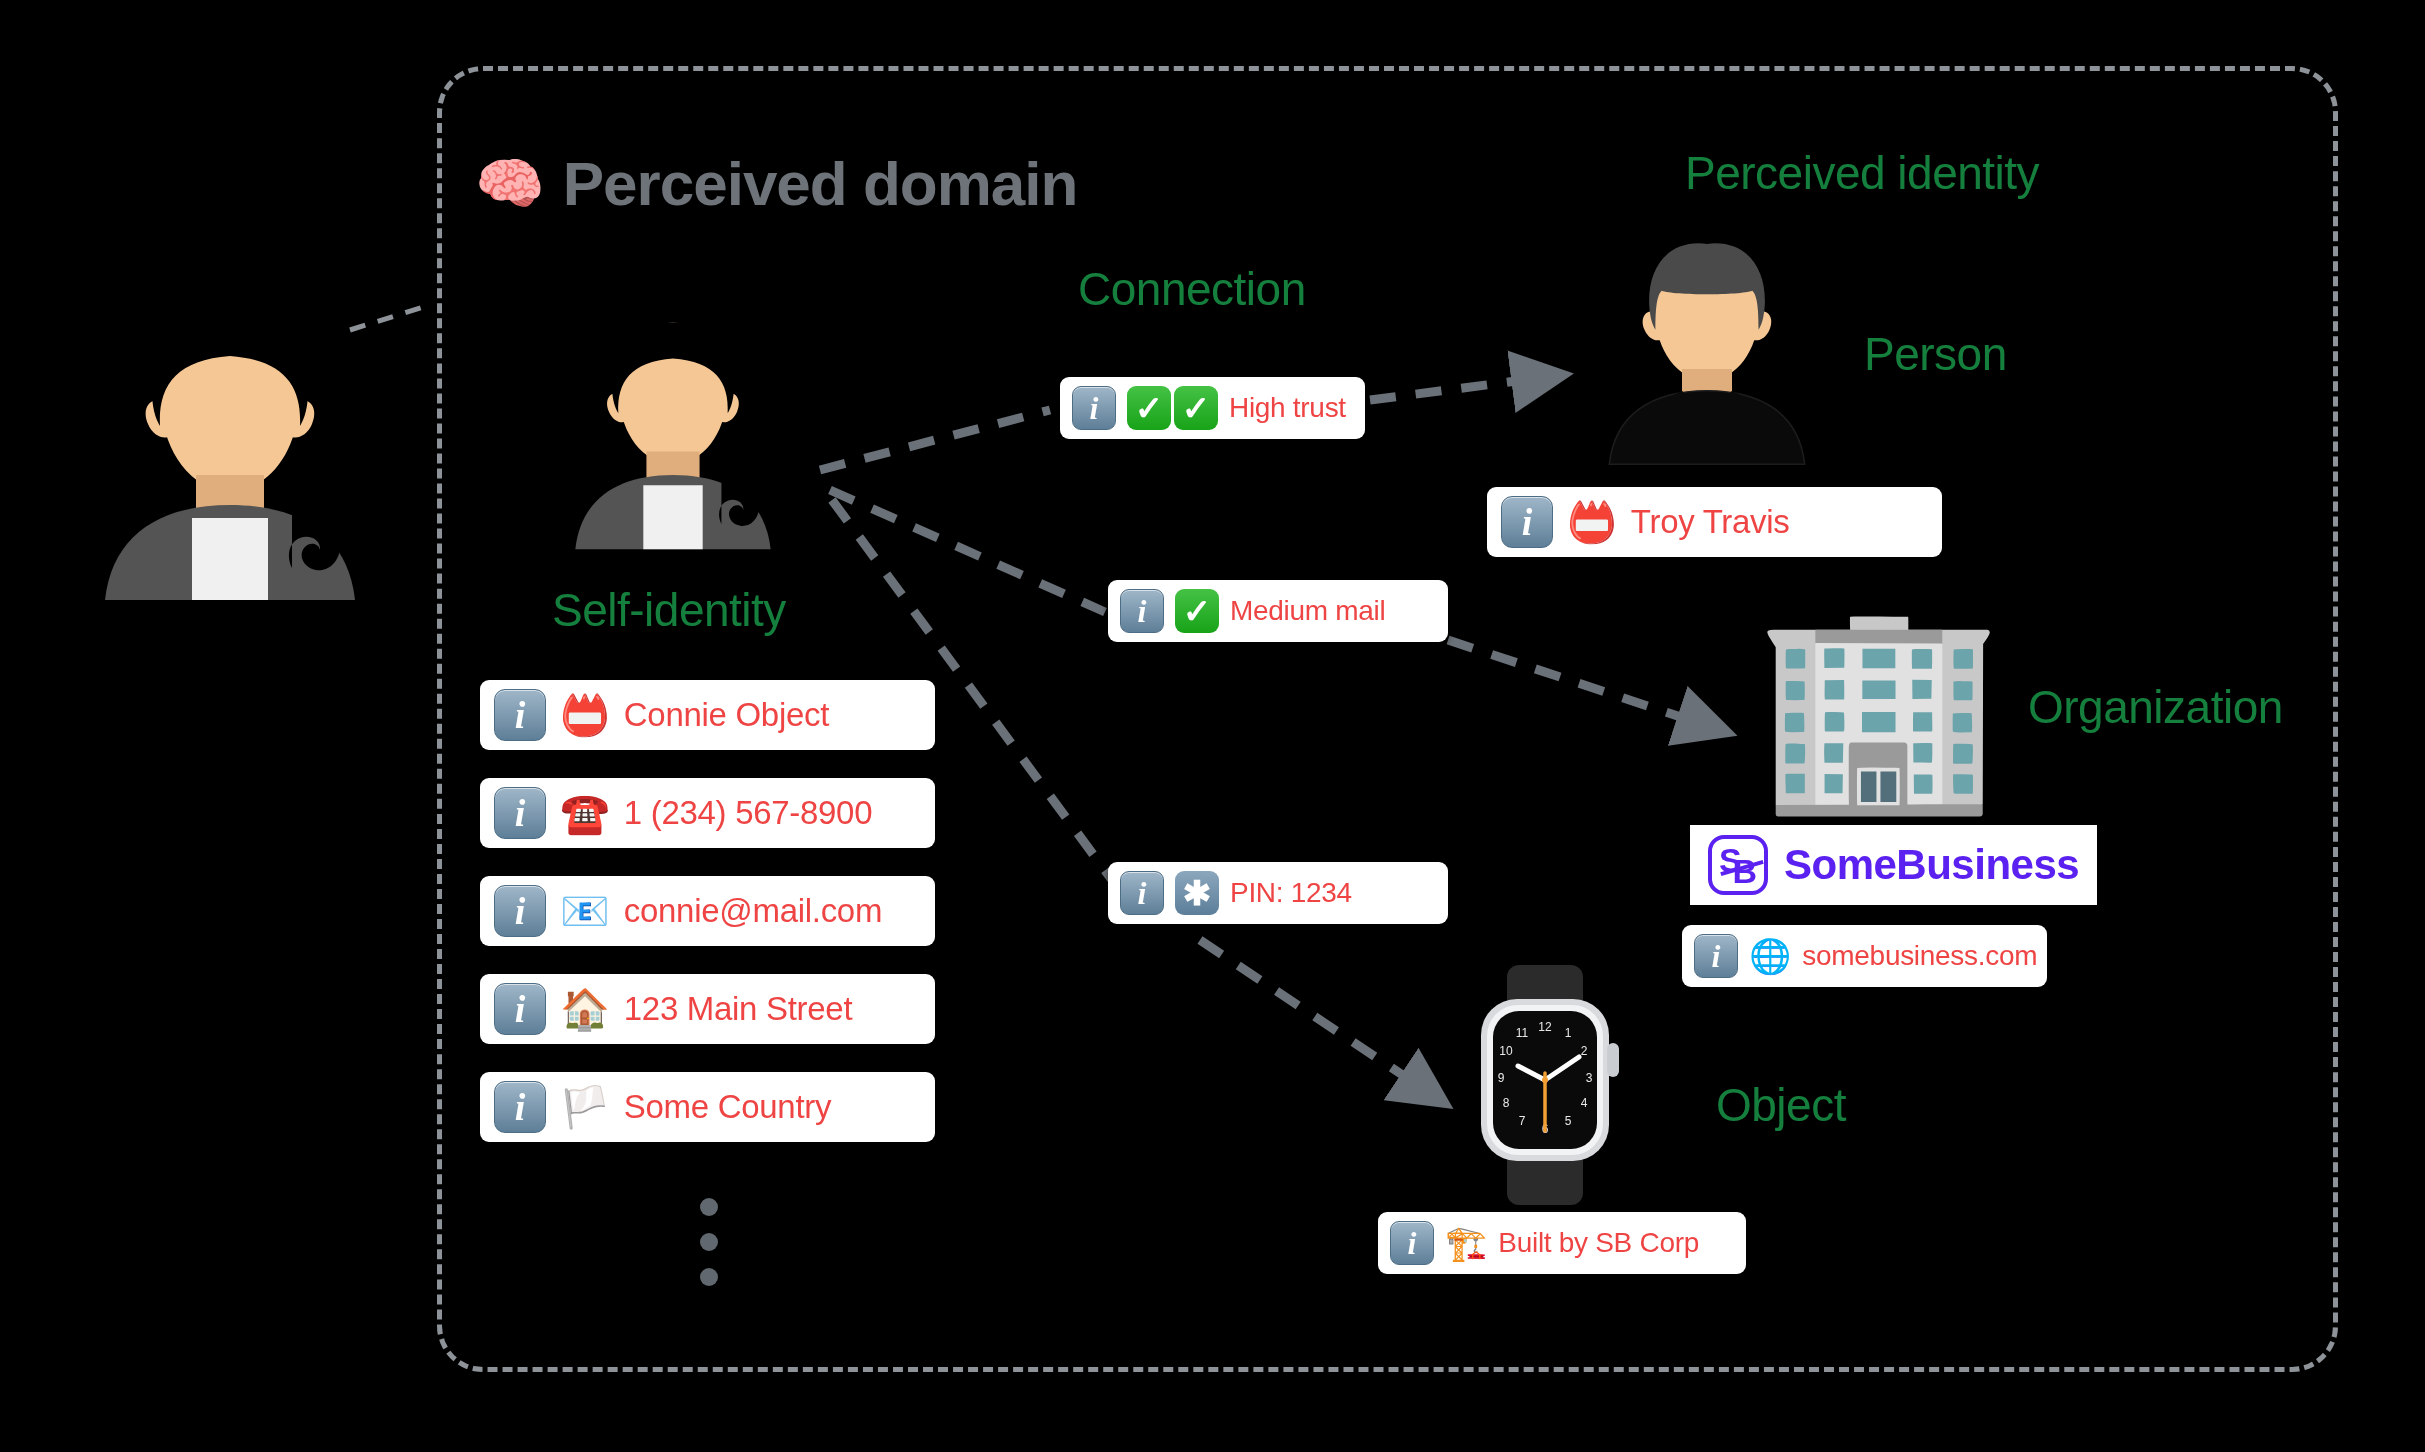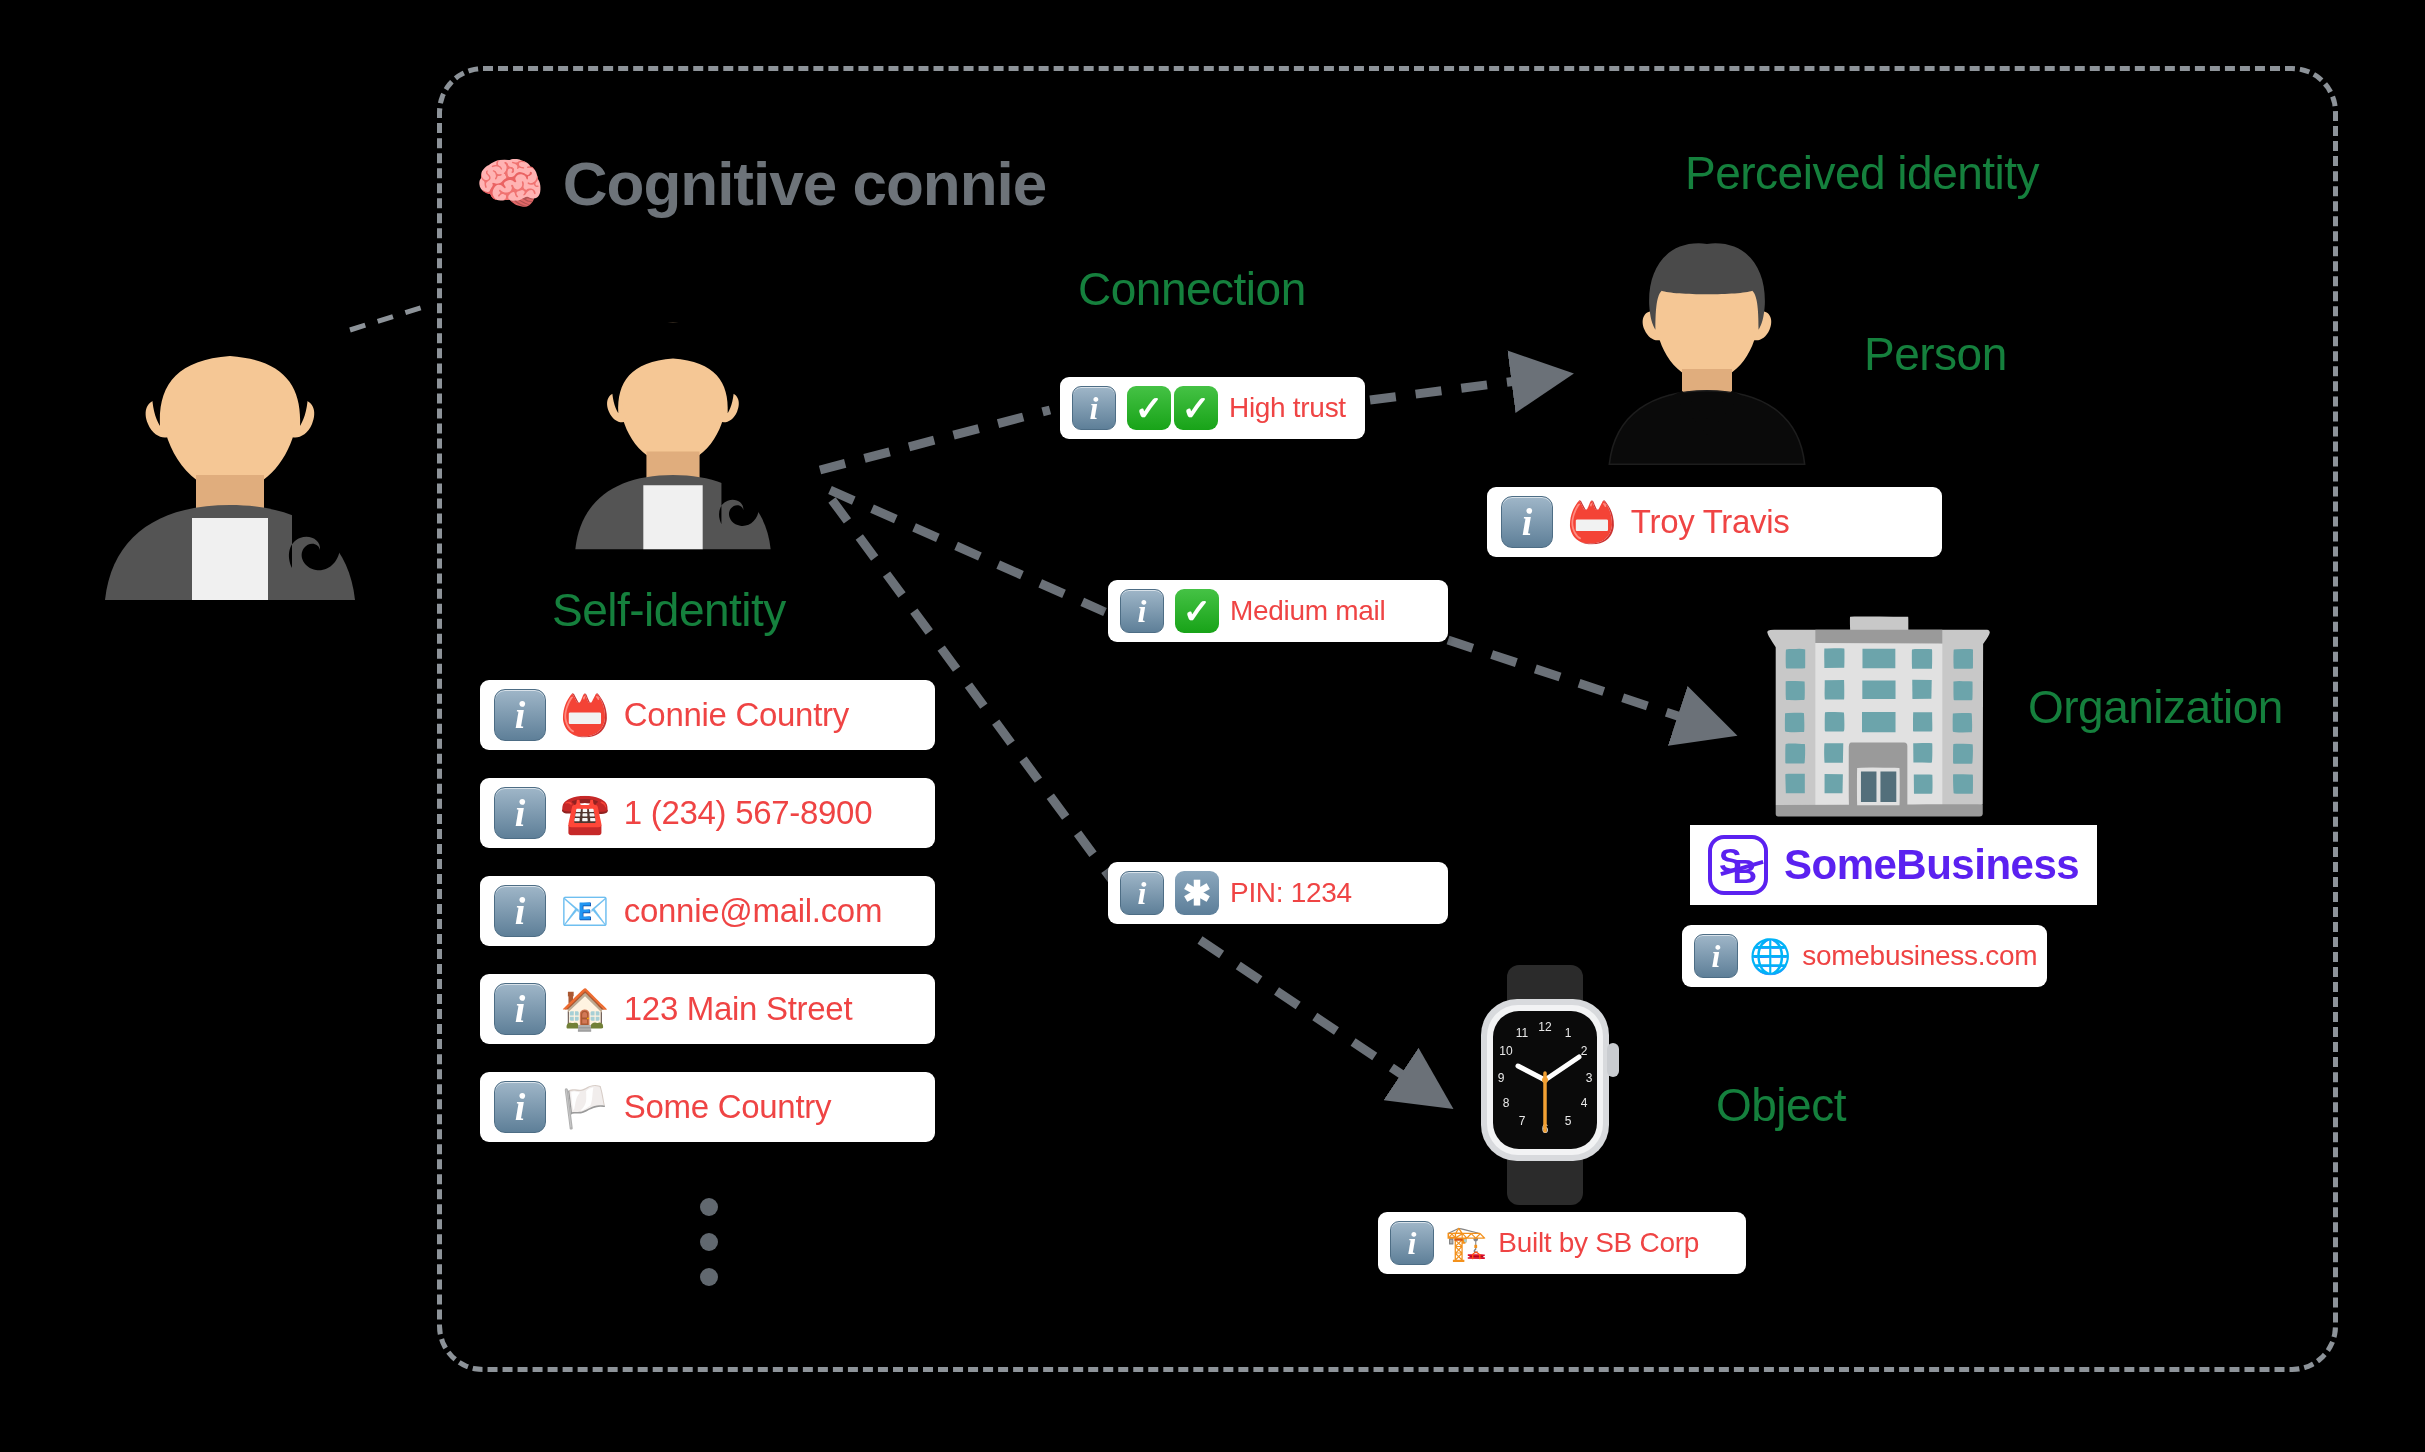--- a/index.html
+++ b/index.html
@@ -172,21 +172,21 @@
 
     <path d="M1448,640 L1705,725" stroke="#6b7178" stroke-width="9" stroke-dasharray="26 20" fill="none" marker-end="url(#ah)"></path>
 
     <path d="M832,500 L1112,880" stroke="#6b7178" stroke-width="9" stroke-dasharray="26 20" fill="none"></path>
 
     <path d="M1200,940 L1425,1090" stroke="#6b7178" stroke-width="9" stroke-dasharray="26 20" fill="none" marker-end="url(#ah)"></path>
   </svg>
 
   <div class="domain-title-wrap">
     <span class="brain-emoji">🧠</span>
-    <span class="domain-title">Cognitive connie</span>
+    <span class="domain-title">Perceived domain</span>
   </div>
 
   <div class="avatar" style="left:70px; top:300px;">
     <svg width="320" height="300" viewBox="0 0 320 300">
       <path d="M160,10 C215,10 232,60 228,110 C226,150 200,190 160,192 C120,190 94,150 92,110 C88,60 105,10 160,10 Z" fill="#f5c795"></path>
       <path d="M92,100 c-14,-2 -20,10 -14,24 c5,12 16,16 22,12 Z" fill="#f5c795"></path>
       <path d="M228,100 c14,-2 20,10 14,24 c-5,12 -16,16 -22,12 Z" fill="#f5c795"></path>
       <path d="M126,175 h68 v52 h-68 Z" fill="#e0ad7d"></path>
       <path d="M160,205 c70,0 118,30 125,95 H35 C42,235 90,205 160,205 Z" fill="#545454"></path>
       <path d="M122,218 h76 v82 h-76 Z" fill="#f0f0f0"></path>
@@ -223,21 +223,21 @@
   <div class="label" style="left:552px; top:583px; font-size:46px;">Self-identity</div>
   <div class="label" style="left:1062px; top:262px; font-size:46px;margin-left:16px;">Connection</div>
   <div class="label" style="left:1685px; top:146px; font-size:46px;">Perceived identity</div>
   <div class="label" style="left:1864px; top:327px; font-size:46px;">Person</div>
   <div class="label" style="left:2020px; top:680px; font-size:46px;margin-left:8px;">Organization</div>
   <div class="label" style="left:1716px; top:1078px; font-size:46px;">Object</div>
 
   <div class="card" style="left:480px; top:680px; width:455px;">
     <span class="ico-info">i</span>
     <span class="emoji">📛</span>
-    <span class="ctext">Connie Country</span>
+    <span class="ctext">Connie Object</span>
   </div>
   <div class="card" style="left:480px; top:778px; width:455px;">
     <span class="ico-info">i</span>
     <span class="emoji">☎️</span>
     <span class="ctext">1 (234) 567-8900</span>
   </div>
   <div class="card" style="left:480px; top:876px; width:455px;">
     <span class="ico-info">i</span>
     <span class="emoji">📧</span>
     <span class="ctext">connie@mail.com</span>

